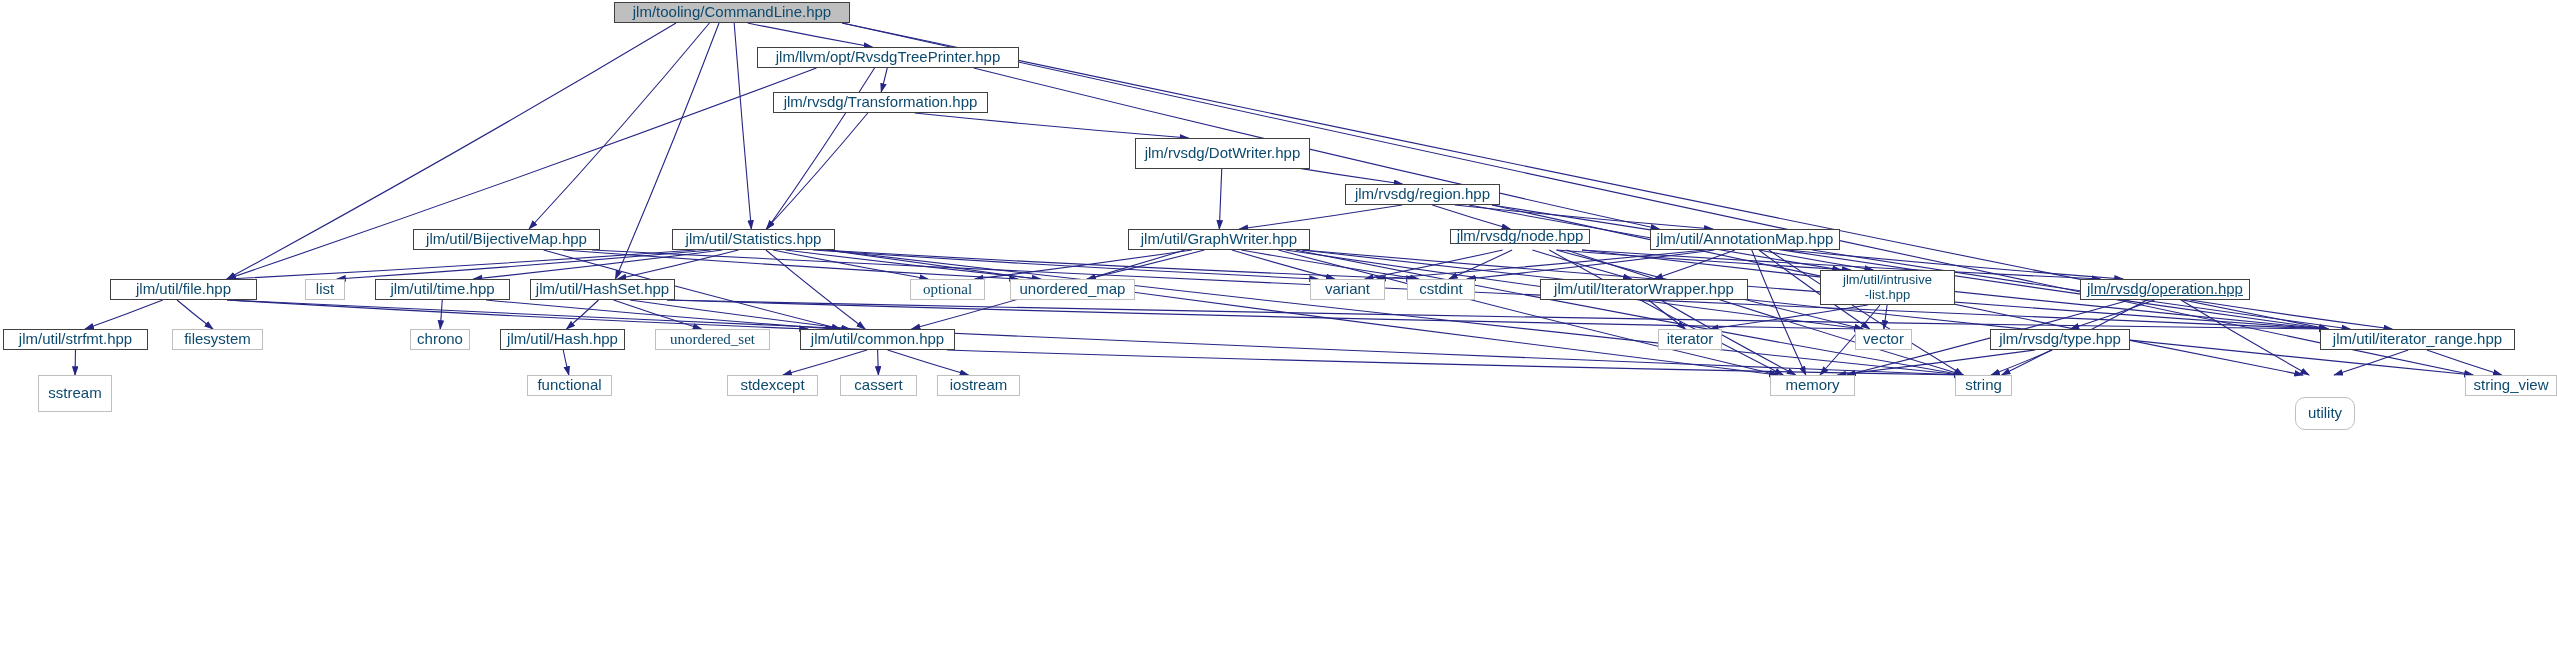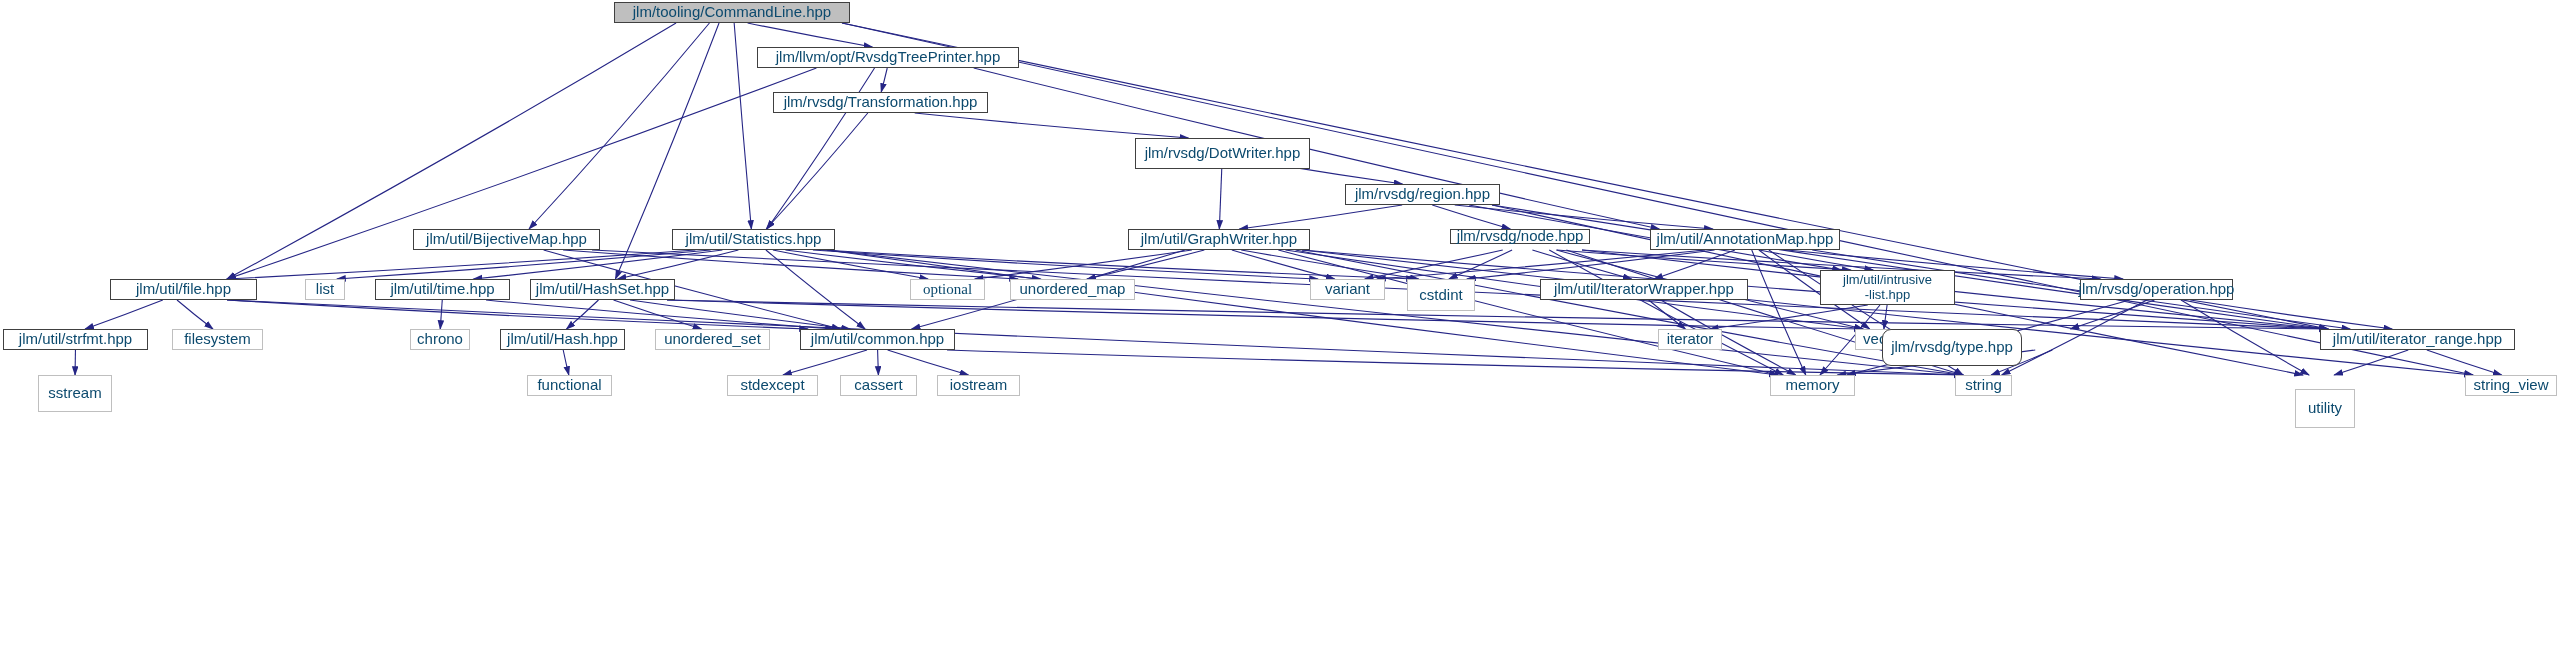--- a/index.html
+++ b/index.html
@@ -166,38 +166,38 @@
       <div class="node hdr" style="left: 1128px; top: 229px; width: 182px; height: 21px;"><span>jlm/util/GraphWriter.hpp</span></div>
       <div class="node hdr" style="left: 1450px; top: 229px; width: 140px; height: 15px;"><span>jlm/rvsdg/node.hpp</span></div>
       <div class="node hdr" style="left: 1650px; top: 229px; width: 190px; height: 21px;"><span>jlm/util/AnnotationMap.hpp</span></div>
       <div class="node hdr" style="left: 110px; top: 279px; width: 147px; height: 21px;"><span>jlm/util/file.hpp</span></div>
       <div class="node sys" style="left: 305px; top: 279px; width: 40px; height: 21px;"><span>list</span></div>
       <div class="node hdr" style="left: 375px; top: 279px; width: 135px; height: 21px;"><span>jlm/util/time.hpp</span></div>
       <div class="node hdr" style="left: 530px; top: 279px; width: 145px; height: 21px;"><span>jlm/util/HashSet.hpp</span></div>
       <div class="node sys" style="left: 910px; top: 279px; width: 75px; height: 21px; font-family: Liberation Serif, serif;"><span>optional</span></div>
       <div class="node sys" style="left: 1010px; top: 279px; width: 125px; height: 21px;"><span>unordered_map</span></div>
       <div class="node sys" style="left: 1310px; top: 279px; width: 75px; height: 21px;"><span>variant</span></div>
-      <div class="node sys" style="left: 1407px; top: 279px; width: 68px; height: 32px;"><span>cstdint</span></div>
+      <div class="node sys" style="left: 1407px; top: 279px; width: 68px; height: 21px;"><span>cstdint</span></div>
       <div class="node hdr" style="left: 1540px; top: 279px; width: 208px; height: 21px;"><span>jlm/util/IteratorWrapper.hpp</span></div>
       <div class="node hdr" style="left: 1820px; top: 270px; width: 135px; height: 35px;"><span style="white-space: pre; display: block; font-size: 13px;">jlm/util/intrusive
 -list.hpp</span></div>
-      <div class="node hdr" style="left: 2080px; top: 279px; width: 153px; height: 21px;"><span>jlm/rvsdg/operation.hpp</span></div>
+      <div class="node hdr" style="left: 2080px; top: 279px; width: 170px; height: 21px; text-decoration: underline;"><span>jlm/rvsdg/operation.hpp</span></div>
       <div class="node hdr" style="left: 3px; top: 329px; width: 145px; height: 21px;"><span>jlm/util/strfmt.hpp</span></div>
       <div class="node sys" style="left: 172px; top: 329px; width: 91px; height: 21px;"><span>filesystem</span></div>
       <div class="node sys" style="left: 410px; top: 329px; width: 60px; height: 21px;"><span>chrono</span></div>
       <div class="node hdr" style="left: 500px; top: 329px; width: 125px; height: 21px;"><span>jlm/util/Hash.hpp</span></div>
-      <div class="node sys" style="left: 655px; top: 329px; width: 115px; height: 21px;"><span>unordered_set</span></div>
+      <div class="node sys" style="left: 655px; top: 329px; width: 115px; height: 21px; font-family: Liberation Serif, serif;"><span>unordered_set</span></div>
       <div class="node hdr" style="left: 800px; top: 329px; width: 155px; height: 21px;"><span>jlm/util/common.hpp</span></div>
       <div class="node sys" style="left: 1658px; top: 329px; width: 64px; height: 21px;"><span>iterator</span></div>
       <div class="node sys" style="left: 1855px; top: 329px; width: 57px; height: 21px;"><span>vector</span></div>
-      <div class="node hdr" style="left: 1882px; top: 329px; width: 140px; height: 37px; border-radius: 9px;"><span>jlm/rvsdg/type.hpp</span></div>
+      <div class="node hdr" style="left: 1990px; top: 329px; width: 140px; height: 21px;"><span>jlm/rvsdg/type.hpp</span></div>
       <div class="node hdr" style="left: 2320px; top: 329px; width: 195px; height: 21px;"><span>jlm/util/iterator_range.hpp</span></div>
       <div class="node sys" style="left: 38px; top: 375px; width: 74px; height: 37px; text-align: center;"><span>sstream</span></div>
       <div class="node sys" style="left: 527px; top: 375px; width: 85px; height: 21px;"><span>functional</span></div>
       <div class="node sys" style="left: 727px; top: 375px; width: 91px; height: 21px;"><span>stdexcept</span></div>
       <div class="node sys" style="left: 840px; top: 375px; width: 77px; height: 21px;"><span>cassert</span></div>
       <div class="node sys" style="left: 937px; top: 375px; width: 83px; height: 21px;"><span>iostream</span></div>
       <div class="node sys" style="left: 1770px; top: 375px; width: 85px; height: 21px;"><span>memory</span></div>
       <div class="node sys" style="left: 1955px; top: 375px; width: 57px; height: 21px;"><span>string</span></div>
-      <div class="node sys" style="left: 2295px; top: 389px; width: 60px; height: 39px;"><span>utility</span></div>
+      <div class="node sys" style="left: 2295px; top: 397px; width: 60px; height: 33px; border-radius: 10px;"><span>utility</span></div>
       <div class="node sys" style="left: 2465px; top: 375px; width: 92px; height: 21px;"><span>string_view</span></div>
     </div>
 </div>
 
 </body></html>

